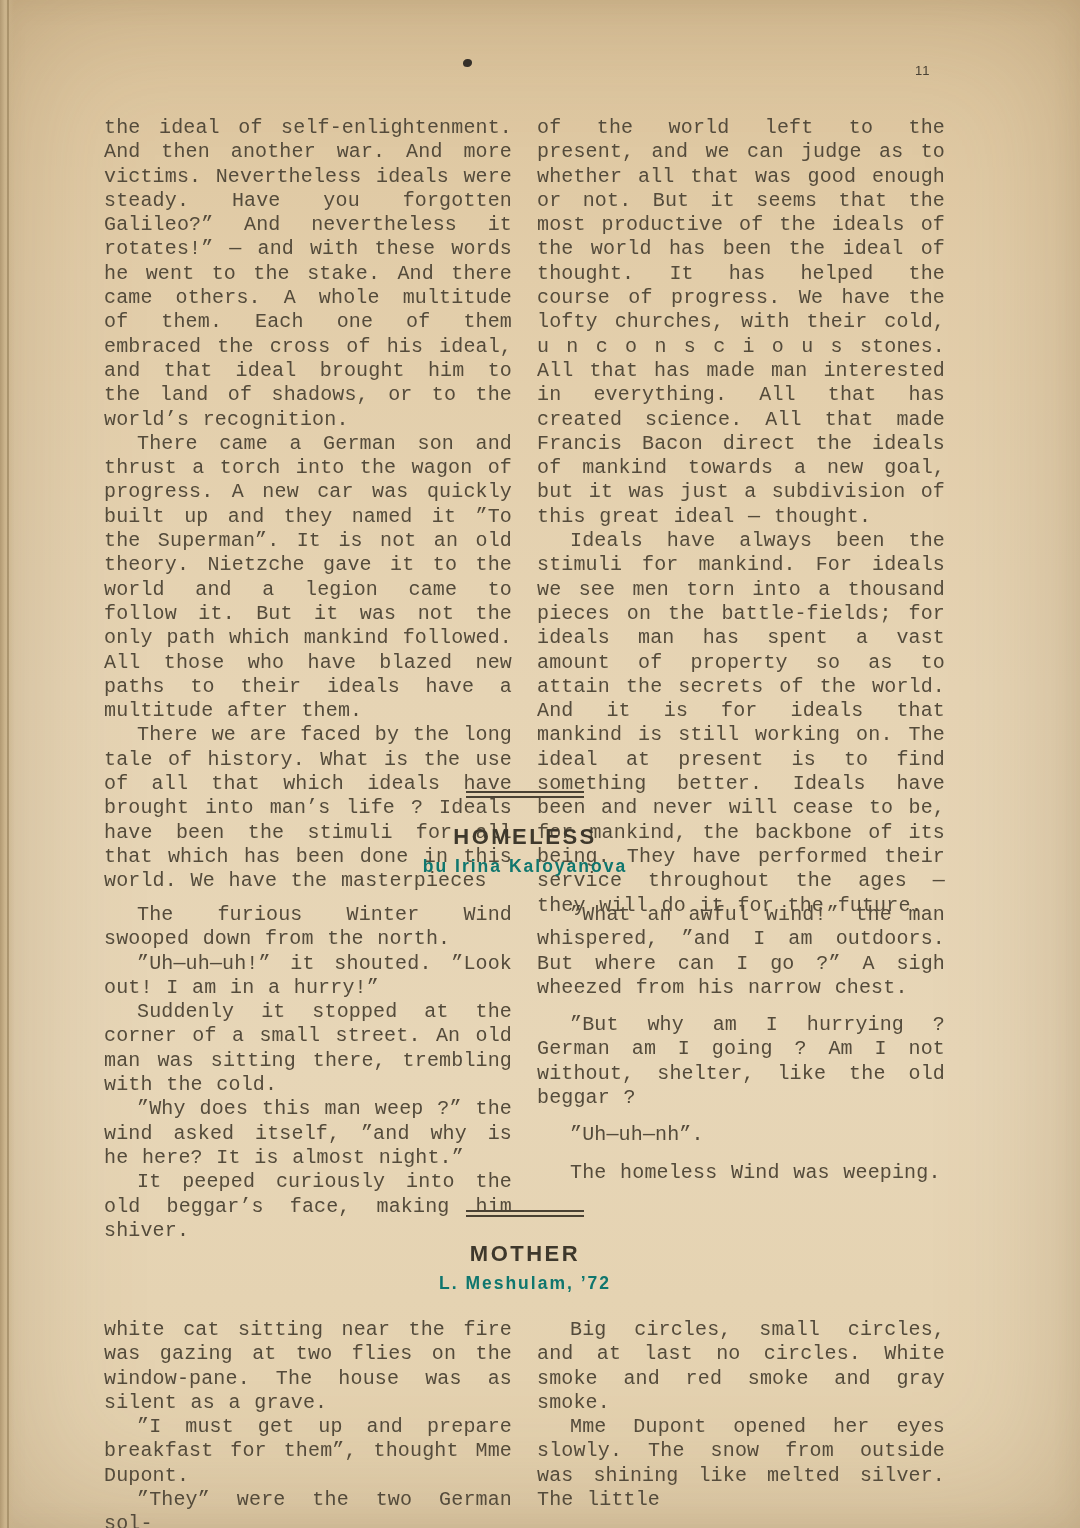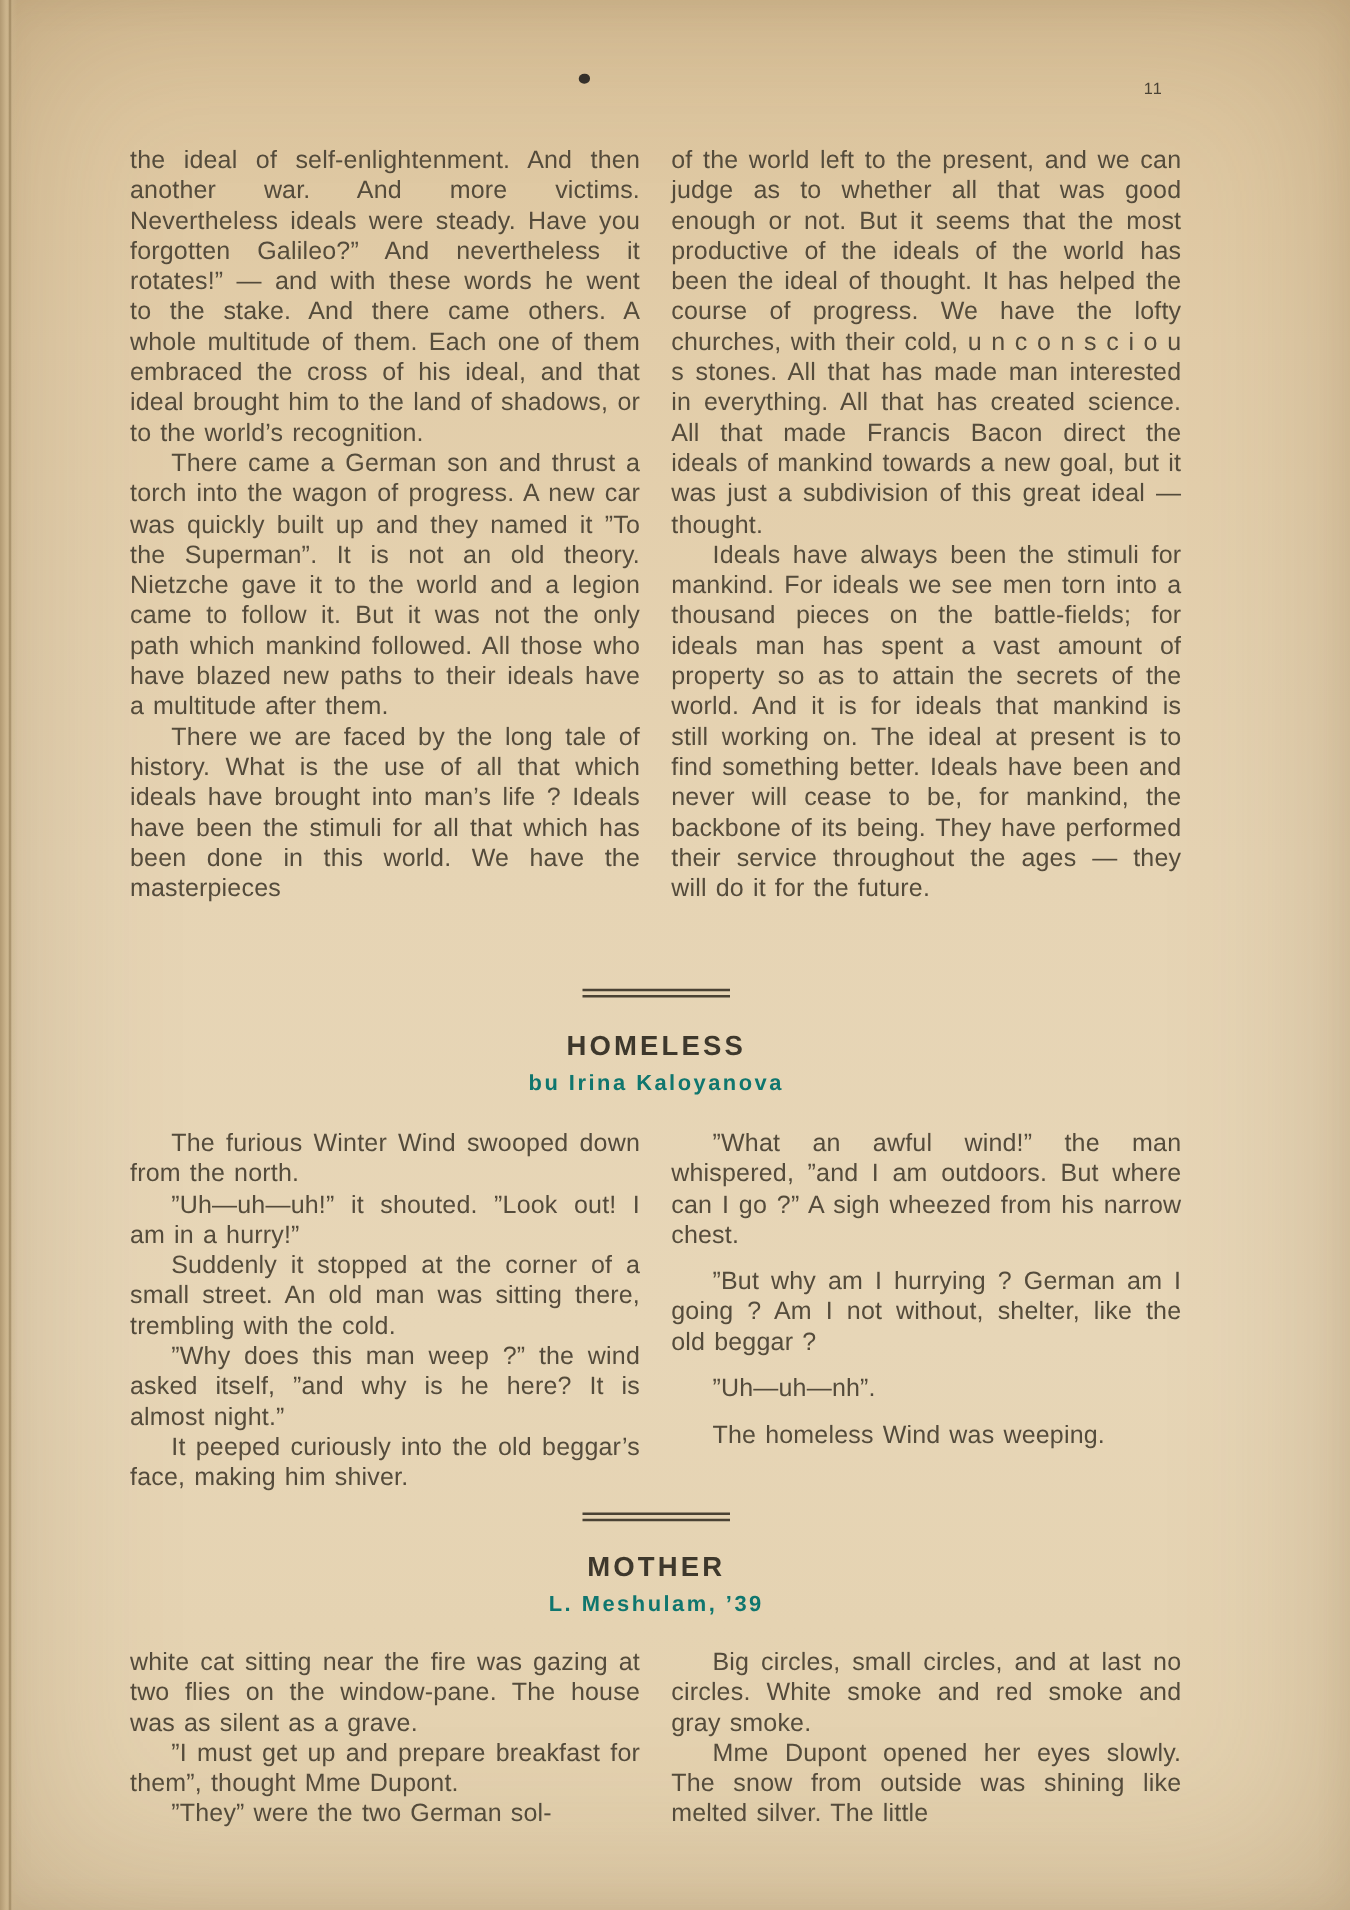--- a/index.html
+++ b/index.html
@@ -33,20 +33,21 @@
     font-size: 13px; color: #4a4234; letter-spacing: 1px;
   }
   .section { position: absolute; left: 104px; width: 842px; }
   .cols { display: flex; gap: 25px; }
   .col { width: 408px; color: #544b3b; font-size: 20px; line-height: 24.3px; }
   .col p {
     margin: 0;
     text-align: justify;
     letter-spacing: 0.15px;
     word-spacing: 1.5px;
+    font-family: Liberation Mono, monospace;
   }
   .col p.indent { text-indent: 33px; }
   .col p.gap { margin-top: 13px; }
   .divider {
     position: absolute; left: 466px; width: 118px; height: 3px;
     border-top: 2px solid #4a4234;
     border-bottom: 2px solid #4a4234;
   }
   .head-block { position: absolute; left: 104px; width: 842px; text-align: center; color: #3e382c; }
   .story-title {
@@ -101,21 +102,21 @@
     <p class="indent gap">”But why am I hurrying ? German am I going ? Am I not without, shelter, like the old beggar ?</p>
     <p class="indent gap">”Uh—uh—nh”.</p>
     <p class="indent gap">The homeless Wind was weeping.</p>
   </div>
 </div>
 
 <div class="divider" style="top:1210px;"></div>
 
 <div class="head-block" style="top:1241px;">
   <h2 class="story-title">MOTHER</h2>
-  <p class="story-byline">L. Meshulam, ’39</p>
+  <p class="story-byline">L. Meshulam, ’72</p>
 </div>
 
 <div class="section cols" style="top:1318px;">
   <div class="col">
     <p>white cat sitting near the fire was gazing at two flies on the window-pane. The house was as silent as a grave.</p>
     <p class="indent">”I must get up and prepare breakfast for them”, thought Mme Dupont.</p>
     <p class="indent">”They” were the two German sol-</p>
   </div>
   <div class="col">
     <p class="indent">Big circles, small circles, and at last no circles. White smoke and red smoke and gray smoke.</p>

